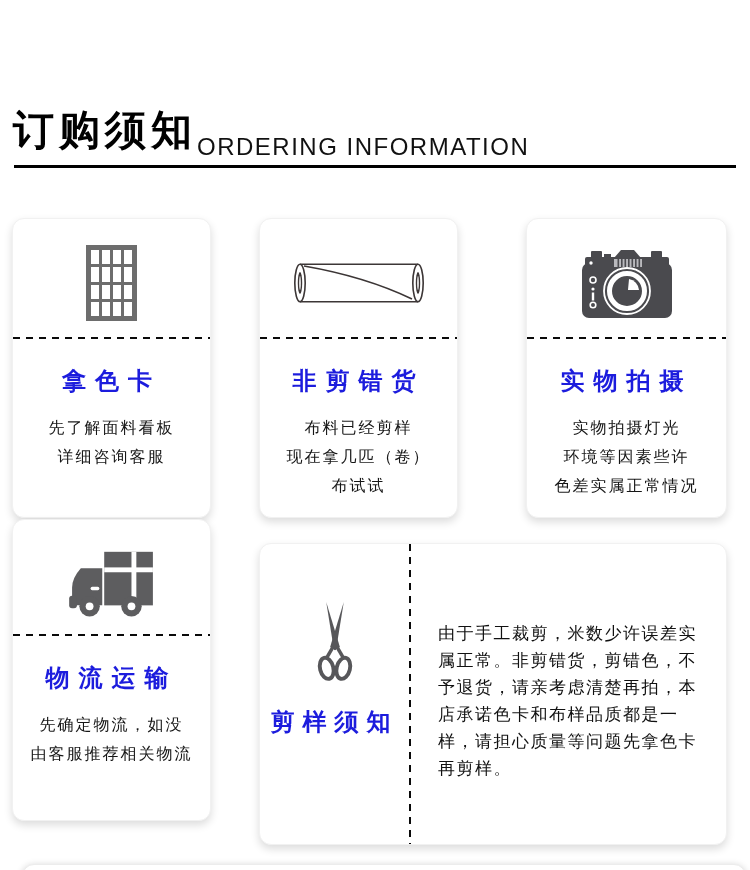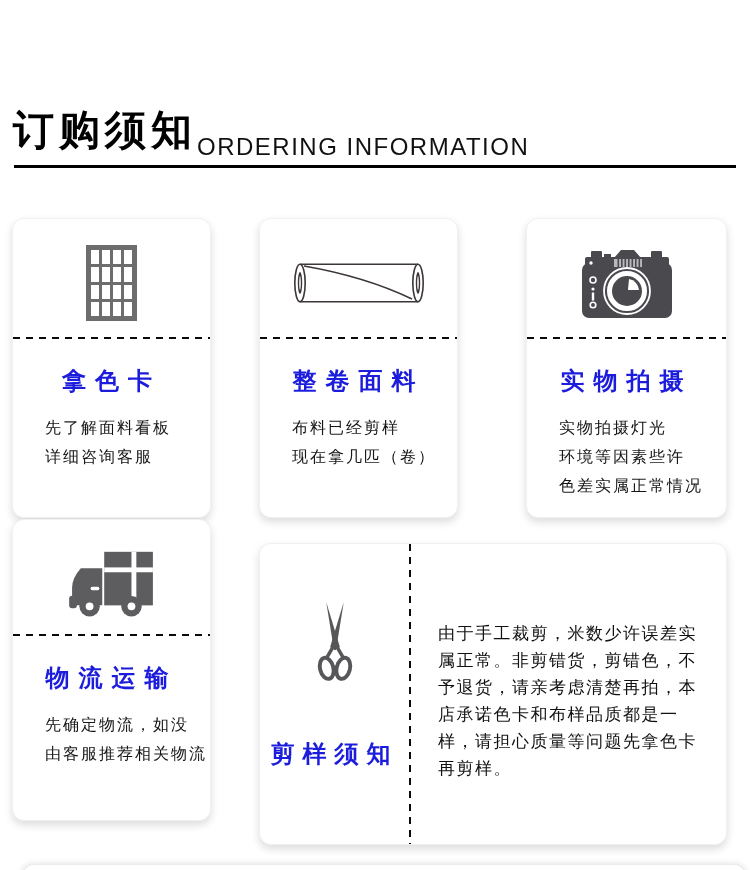--- a/index.html
+++ b/index.html
@@ -21,25 +21,25 @@
   .c3{left:526px;top:218px;width:201px;height:300px;}
   .c4{left:12px; top:519px;width:199px;height:302px;}
   .c5{left:259px;top:543px;width:468px;height:302px;display:flex;overflow:hidden;}
 
   .icon-zone{height:118px;display:flex;align-items:center;justify-content:center;
              padding-top:10px;box-sizing:border-box;}
   .c4 .icon-zone{height:114px;}
   .dash-h{height:2px;background:repeating-linear-gradient(90deg,#0a0a0a 0 7px,transparent 7px 13px);}
   .ctitle{margin:26px 0 0;text-align:center;color:#1c1cdd;font-size:24px;font-weight:600;
           letter-spacing:9px;font-family:Liberation Serif, serif;}
-  .cbody{margin:16px 0 0;font-size:16px;line-height:29px;
-         letter-spacing:2px;color:#161616;padding-left:32px;}
-
-  
-  .c5 .left{width:161px;display:flex;flex-direction:column;align-items:center;gap:32px;}
+  .cbody{margin:16px 0 0;text-align:center;font-size:16px;line-height:29px;
+         letter-spacing:2px;color:#161616;}
+
+  
+  .c5 .left{width:161px;display:flex;flex-direction:column;align-items:center;}
   .c5 .left svg{margin-top:58px;}
   .c5 .left .ctitle{margin-top:24px;letter-spacing:8px;}
   .dash-v{width:2px;background:repeating-linear-gradient(180deg,#0a0a0a 0 7px,transparent 7px 13px);}
   .c5 .right{flex:1;padding:76px 18px 12px 27px;}
   .c5 .right p{margin:0;width:270px;font-size:17px;line-height:27px;letter-spacing:1.5px;color:#111;}
 
   
   .swatch{width:51px;height:76px;background:#6d6d6d;display:grid;
           grid-template-columns:repeat(4,1fr);grid-template-rows:repeat(4,1fr);
           gap:3px;padding:5px;box-sizing:border-box;}
@@ -98,24 +98,25 @@
           <ellipse cx="8" cy="20" rx="5.2" ry="18.8" fill="#fff"></ellipse>
           <path d="M12,3 C58,11 95,24 120,36"></path>
         </g>
         <ellipse cx="126" cy="20" rx="2.2" ry="11" fill="#3c3636"></ellipse>
         <ellipse cx="126" cy="20" rx="0.8" ry="7" fill="#fff"></ellipse>
         <ellipse cx="8" cy="20" rx="2.2" ry="11" fill="#3c3636"></ellipse>
         <ellipse cx="8" cy="20" rx="0.8" ry="7" fill="#fff"></ellipse>
       </svg>
     </div>
     <div class="dash-h"></div>
-    <h2 class="ctitle">整卷面料</h2>
+    <h2 class="ctitle">非剪错货</h2>
     <div class="cbody">
       <div>布料已经剪样</div>
       <div>现在拿几匹（卷）</div>
+      <div>布试试</div>
     </div>
   </section>
 
   <section class="card c3">
     <div class="icon-zone">
       <svg width="92" height="70" viewBox="0 0 92 70">
         <g fill="#4a4a4e">
           <rect x="10" y="3" width="11" height="8" rx="1"></rect>
           <rect x="23" y="6" width="7" height="5"></rect>
           <polygon points="33,10 40,2 53,2 60,10"></polygon>

